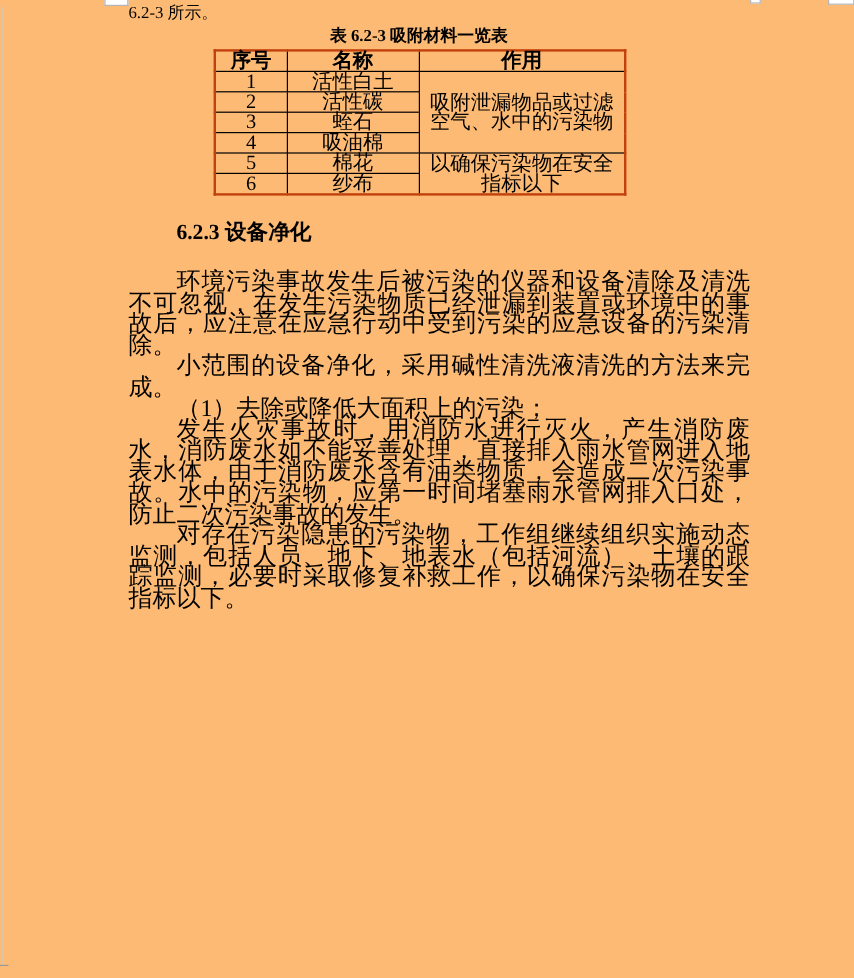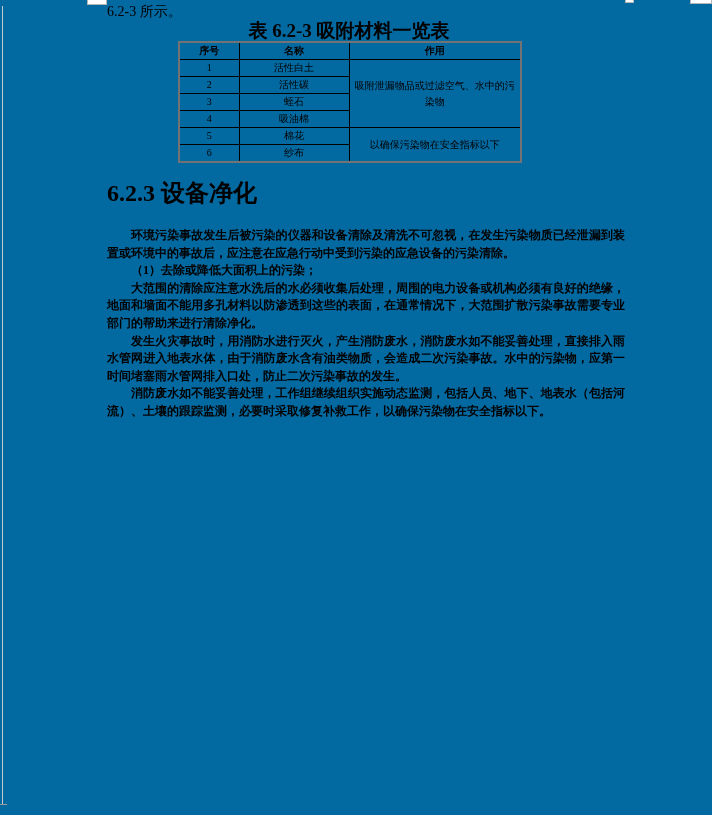--- a/index.html
+++ b/index.html
@@ -1,21 +1,21 @@
 <!DOCTYPE html>
 <html><head>
 <meta charset="utf-8">
 <style>
   * { margin: 0; padding: 0; box-sizing: border-box; }
   html, body { background: #ffffff; }
   .page {
     position: relative;
     width: 712px;
     height: 815px;
-    background: #0369a1;
+    background: #fdba74;
     overflow: hidden;
     font-family: "Liberation Serif", serif;
     color: #000000;
   }
   .left-rule {
     position: absolute;
     left: 2px; top: 6px;
     width: 1px; height: 799px;
     background: #c9c9c9;
   }
@@ -39,63 +39,63 @@
     font-size: 14px;
     line-height: 18px;
     text-align: justify;
   }
   .table-block {
     width: 342px;
     margin-left: 71px;
     margin-top: 1px;
   }
   .table-title {
-    font-size: 19px;
+    font-size: 14px;
     font-weight: bold;
     text-align: center;
     line-height: 17px;
     margin-bottom: 2px;
   }
   table.adsorb {
     border-collapse: collapse;
     width: 342px;
     table-layout: fixed;
-    font-size: 10px;
-    border: 2px solid #737373;
+    font-size: 17px;
+    border: 2px solid #c2410c;
   }
   table.adsorb th, table.adsorb td {
     border: 1px solid #000;
     text-align: center;
     vertical-align: middle;
     height: 17px;
     line-height: 16px;
     padding: 0 2px;
     font-weight: normal;
   }
   table.adsorb th { font-weight: bold; }
   .col-no   { width: 60px; }
   .col-name { width: 110px; }
   .col-use  { width: 172px; }
 
   h2.sec {
-    font-size: 24px;
+    font-size: 18px;
     font-weight: bold;
     line-height: 22px;
     font-family: "Liberation Serif", serif;
+    margin-left: 40px;
   }
   .h-1 { margin-top: 19px; margin-bottom: 23px; }
   .h-2 { margin-top: 20px; margin-bottom: 24px; }
   .h-3 { margin-top: 25px; margin-bottom: 23px; }
 
   p.body {
-    font-size: 12px;
+    font-size: 20px;
     line-height: 17.6px;
     text-align: justify;
     text-indent: 2em;
-    font-weight: bold;
   }
 </style>
 </head>
 <body>
 
 <div class="page">
   <div class="left-rule"></div>
   <div class="frag frag-a"></div>
   <div class="frag frag-b"></div>
   <div class="frag frag-c"></div>
@@ -144,21 +144,21 @@
         <tr>
           <td>6</td>
           <td>纱布</td>
         </tr>
       </tbody>
         </table>
     </div>
 
     <h2 class="sec h-1">6.2.3 设备净化</h2>
     <p class="body">环境污染事故发生后被污染的仪器和设备清除及清洗不可忽视，在发生污染物质已经泄漏到装置或环境中的事故后，应注意在应急行动中受到污染的应急设备的污染清除。</p>
+    <p class="body">小范围的设备净化，采用碱性清洗液清洗的方法来完成。</p>
     <p class="body">（1）去除或降低大面积上的污染；</p>
-    <p class="body">大范围的清除应注意水洗后的水必须收集后处理，周围的电力设备或机构必须有良好的绝缘，地面和墙面不能用多孔材料以防渗透到这些的表面，在通常情况下，大范围扩散污染事故需要专业部门的帮助来进行清除净化。</p>
 
     <p class="body">发生火灾事故时，用消防水进行灭火，产生消防废水，消防废水如不能妥善处理，直接排入雨水管网进入地表水体，由于消防废水含有油类物质，会造成二次污染事故。水中的污染物，应第一时间堵塞雨水管网排入口处，防止二次污染事故的发生。</p>
 
-    <p class="body">消防废水如不能妥善处理，工作组继续组织实施动态监测，包括人员、地下、地表水（包括河流）、土壤的跟踪监测，必要时采取修复补救工作，以确保污染物在安全指标以下。</p>
+    <p class="body">对存在污染隐患的污染物，工作组继续组织实施动态监测，包括人员、地下、地表水（包括河流）、土壤的跟踪监测，必要时采取修复补救工作，以确保污染物在安全指标以下。</p>
 
   </div>
 </div>
 
 </body></html>

